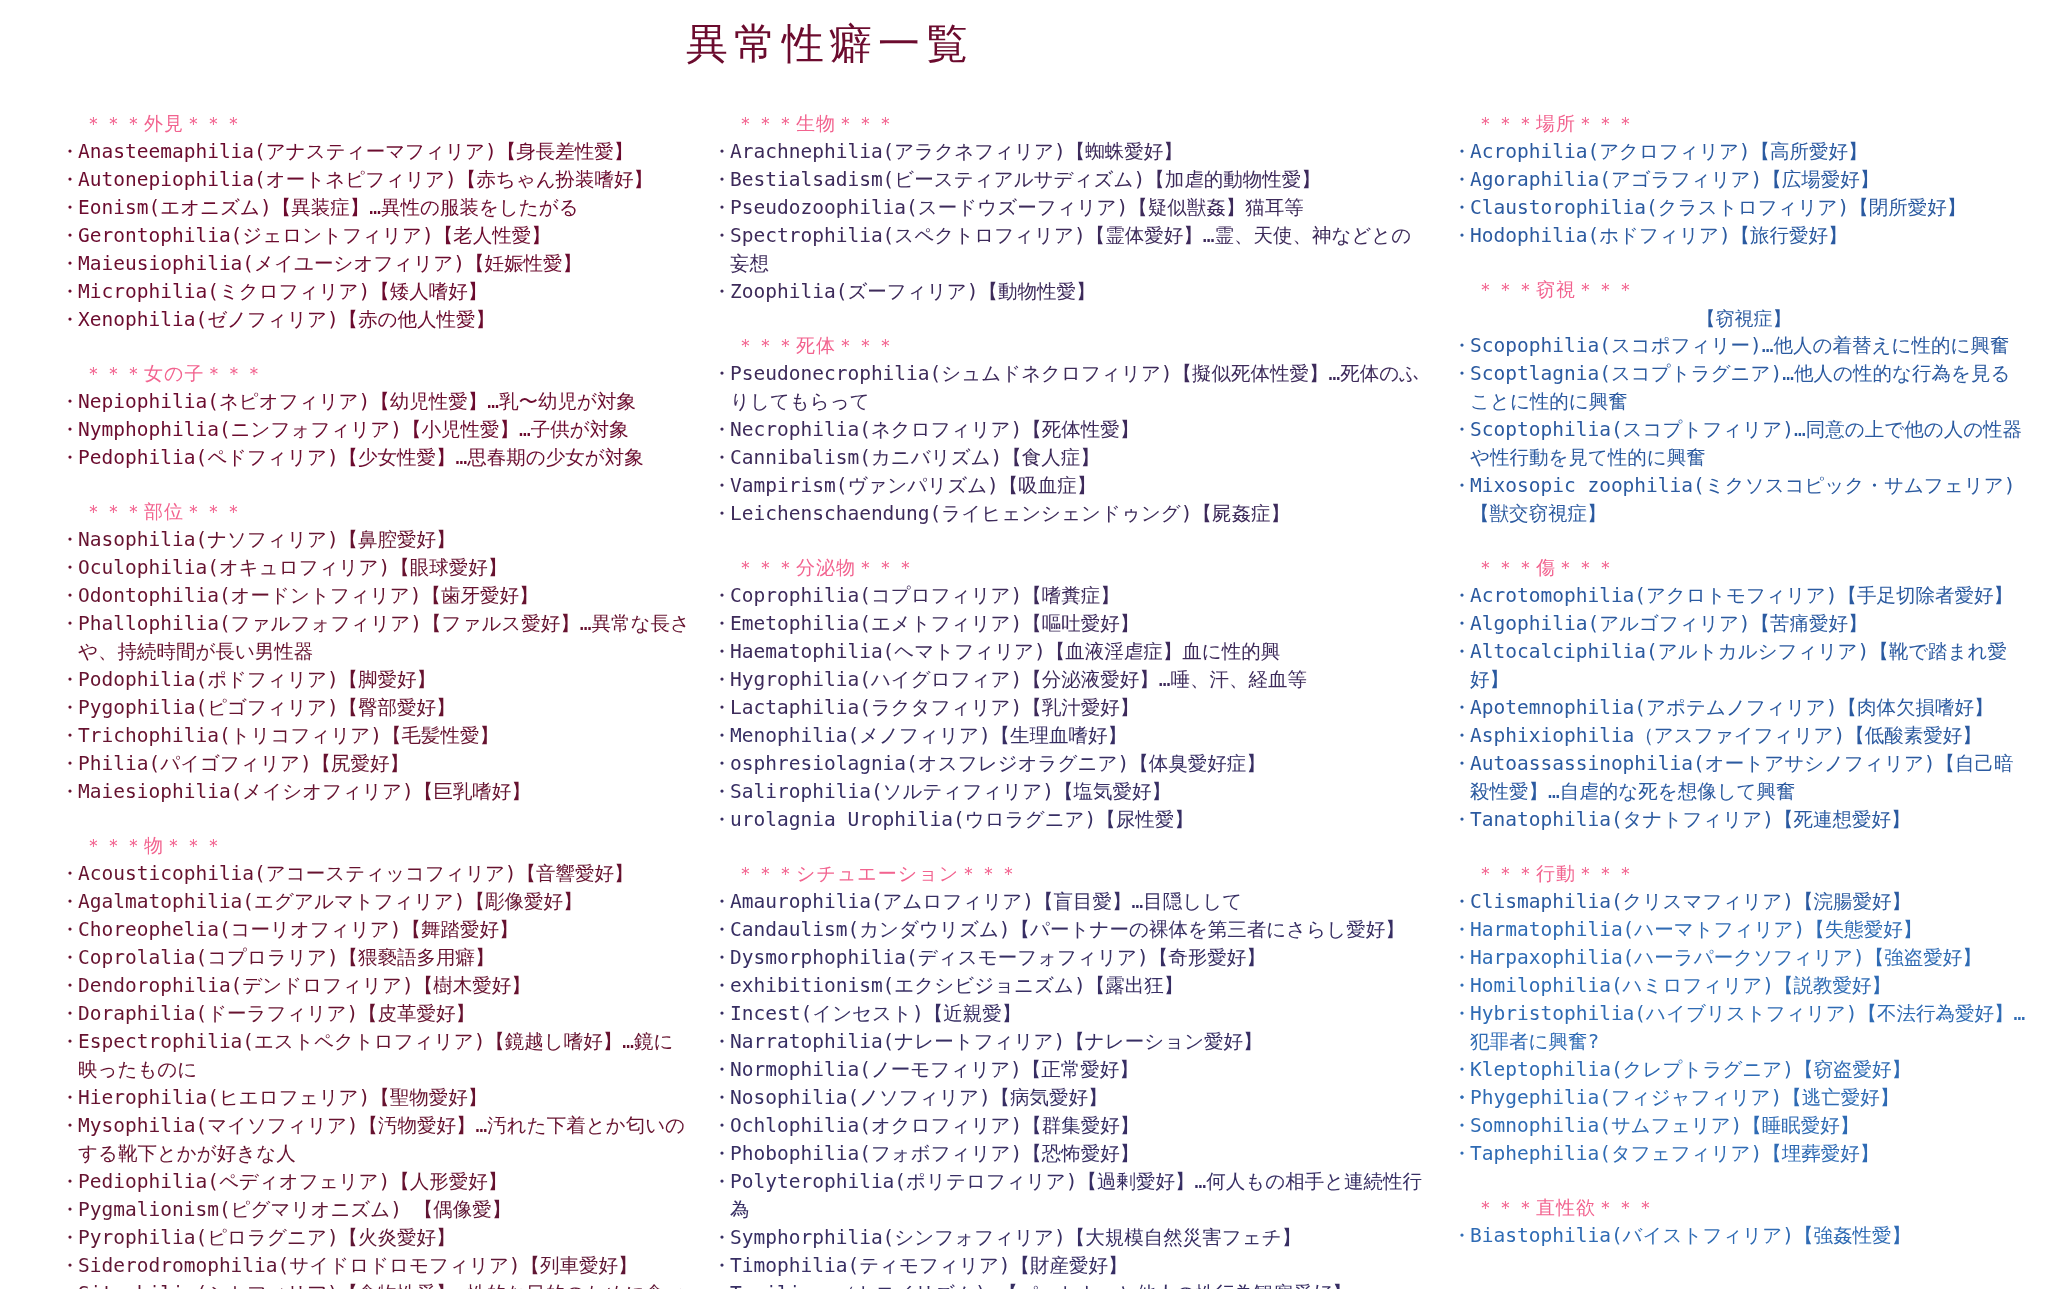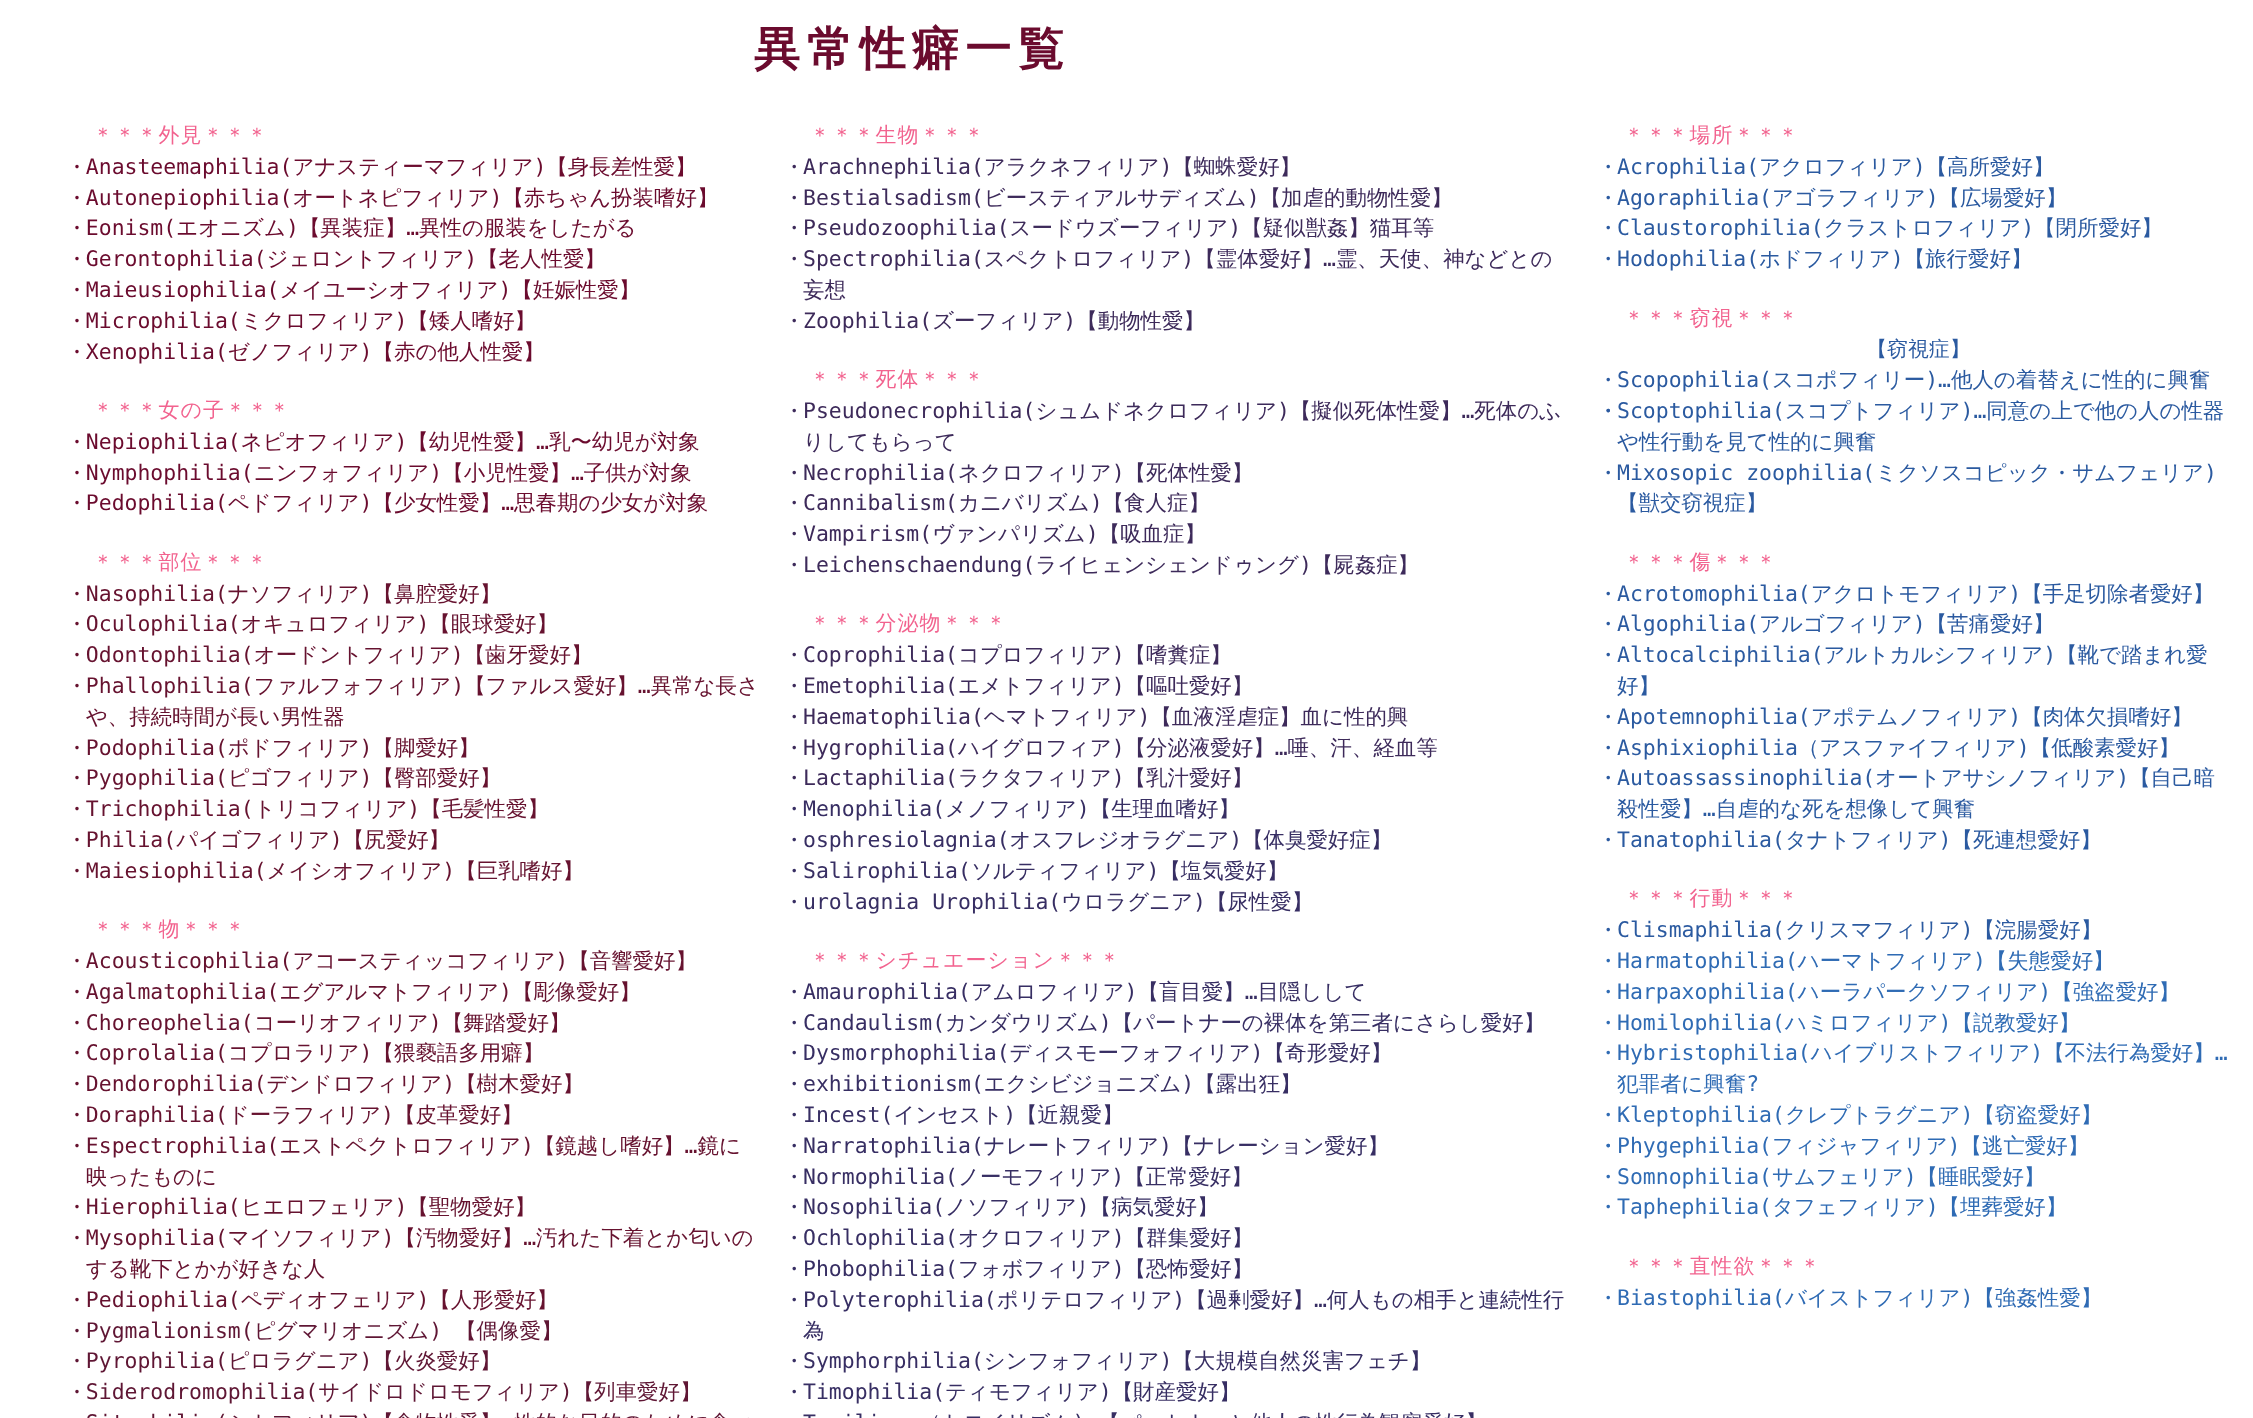--- a/index.html
+++ b/index.html
@@ -24,21 +24,21 @@
   #title {
     position: absolute;
     top: 16px;
     left: 0;
     width: 1660px;
     text-align: center;
     font-family: "DejaVu Serif", "Liberation Serif", serif;
     font-size: 42px;
     letter-spacing: 6px;
     color: #6b0b2e;
-    font-weight: 700;
+    font-weight: 400;
   }
 
   #columns {
     position: absolute;
     top: 108px;
     left: 0;
     width: 2048px;
     display: flex;
     align-items: flex-start;
   }
@@ -227,21 +227,21 @@
             <li class="c14"><span class="bullet">・</span><span>Agoraphilia(アゴラフィリア)【広場愛好】</span></li>
             <li class="c14"><span class="bullet">・</span><span>Claustorophilia(クラストロフィリア)【閉所愛好】</span></li>
             <li class="c14"><span class="bullet">・</span><span>Hodophilia(ホドフィリア)【旅行愛好】</span></li>
           </ul>
         </div>
         <div class="section">
           <div class="section-header">＊＊＊窃視＊＊＊</div>
           <div class="section-note c14">【窃視症】</div>
           <ul class="items">
             <li class="c14"><span class="bullet">・</span><span>Scopophilia(スコポフィリー)…他人の着替えに性的に興奮</span></li>
-            <li class="c14"><span class="bullet">・</span></li>
+            <li class="c14"><span class="bullet">・</span><span>Scoptlagnia(スコプトラグニア)…他人の性的な行為を見ることに性的に興奮</span></li>
             <li class="c14"><span class="bullet">・</span><span>Scoptophilia(スコプトフィリア)…同意の上で他の人の性器や性行動を見て性的に興奮</span></li>
             <li class="c14"><span class="bullet">・</span><span>Mixosopic zoophilia(ミクソスコピック・サムフェリア)【獣交窃視症】</span></li>
           </ul>
         </div>
         <div class="section">
           <div class="section-header">＊＊＊傷＊＊＊</div>
           <ul class="items">
             <li class="c14"><span class="bullet">・</span><span>Acrotomophilia(アクロトモフィリア)【手足切除者愛好】</span></li>
             <li class="c14"><span class="bullet">・</span><span>Algophilia(アルゴフィリア)【苦痛愛好】</span></li>
             <li class="c14"><span class="bullet">・</span><span>Altocalciphilia(アルトカルシフィリア)【靴で踏まれ愛好】</span></li>

